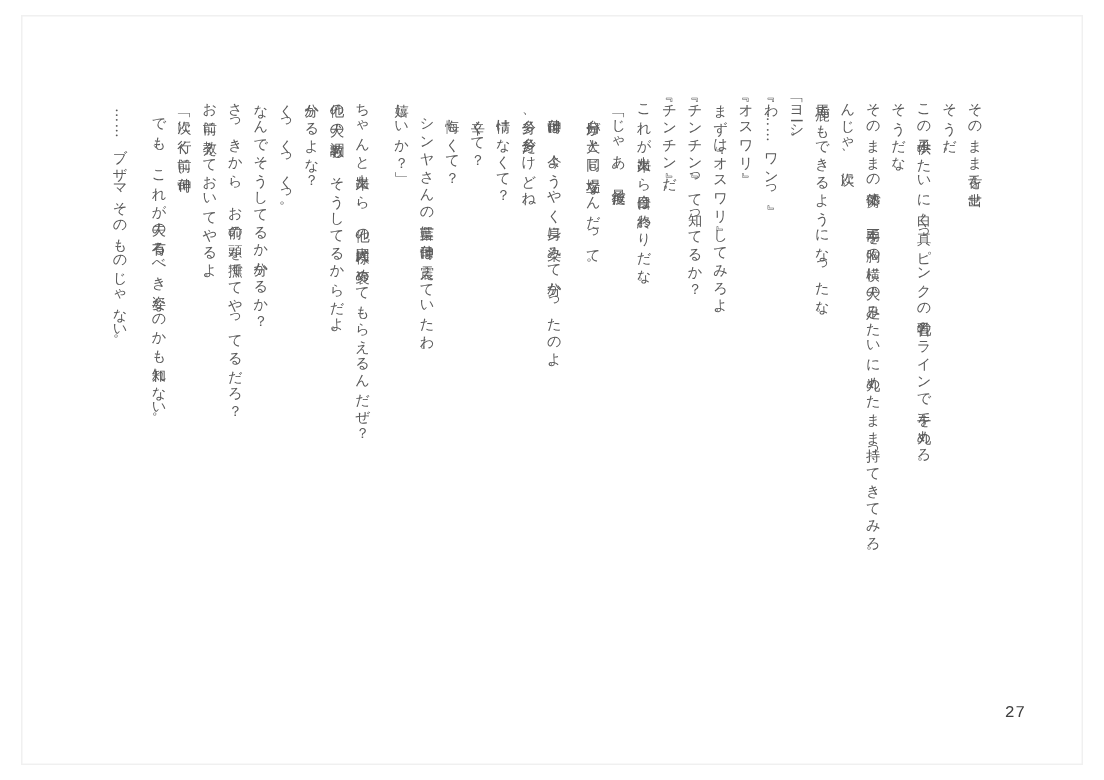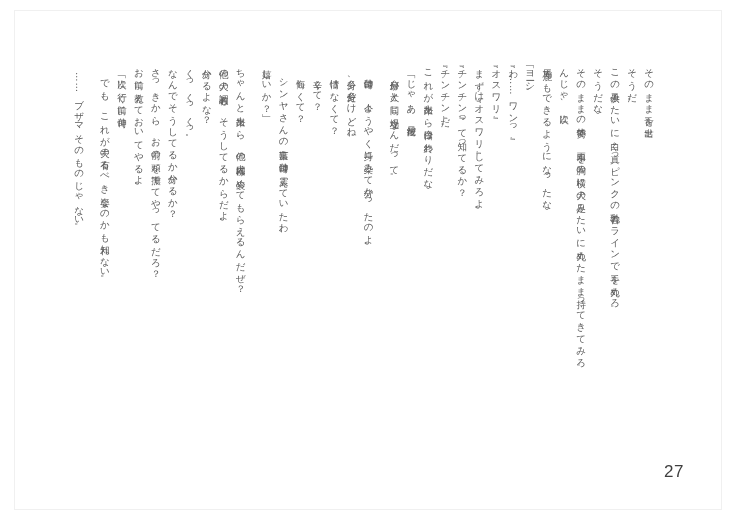--- a/index.html
+++ b/index.html
@@ -66,23 +66,23 @@
   }
   
   .col.gap {
     margin-left: 16px;
   }
 
   #page-number {
     position: absolute;
     right: 52px;
     bottom: 38px;
-    font-size: 17px;
+    font-size: 11px;
     color: #3f3f3f;
-    font-family: Liberation Sans, sans-serif;
+    font-family: Liberation Mono, monospace;
     letter-spacing: 0.5px;
   }
 </style>
 </head>
 <body>
 
 <div id="page">
 
   <div id="page-frame"></div>
 

